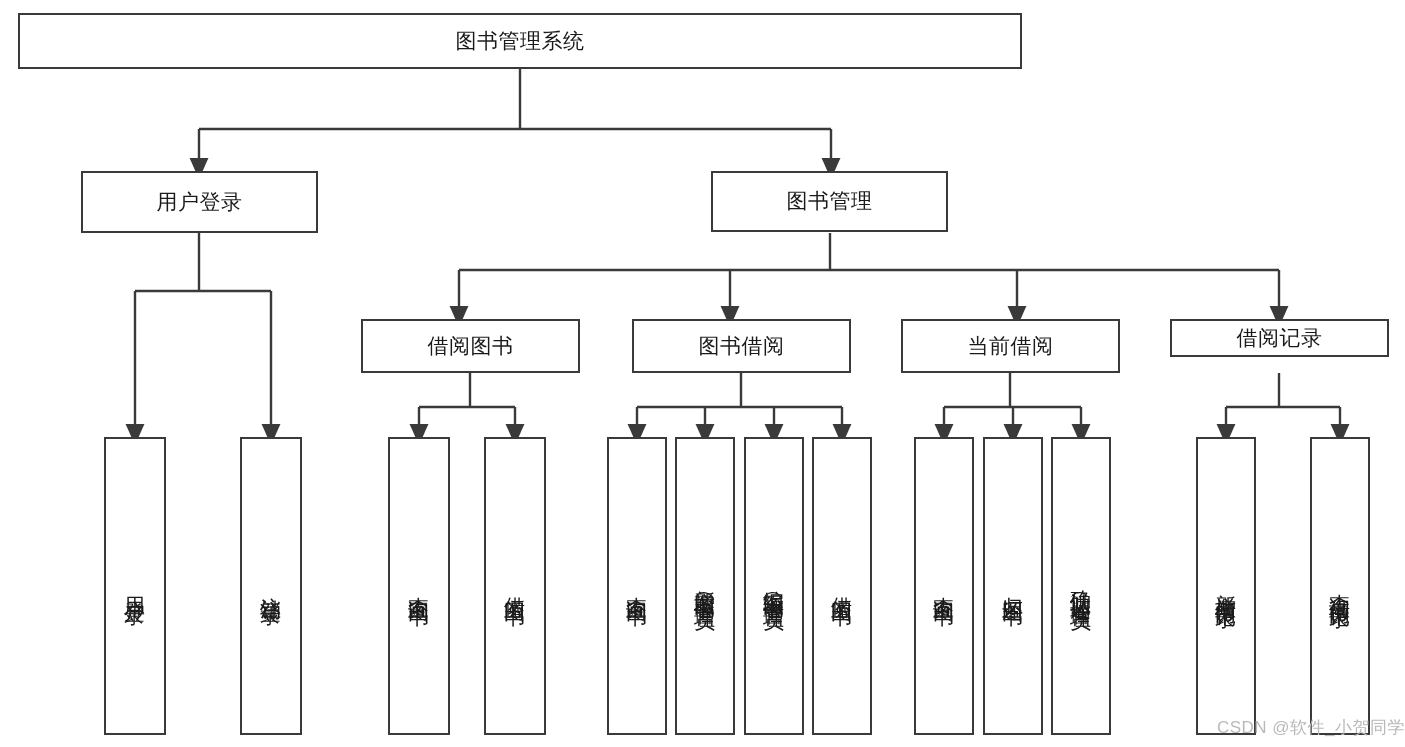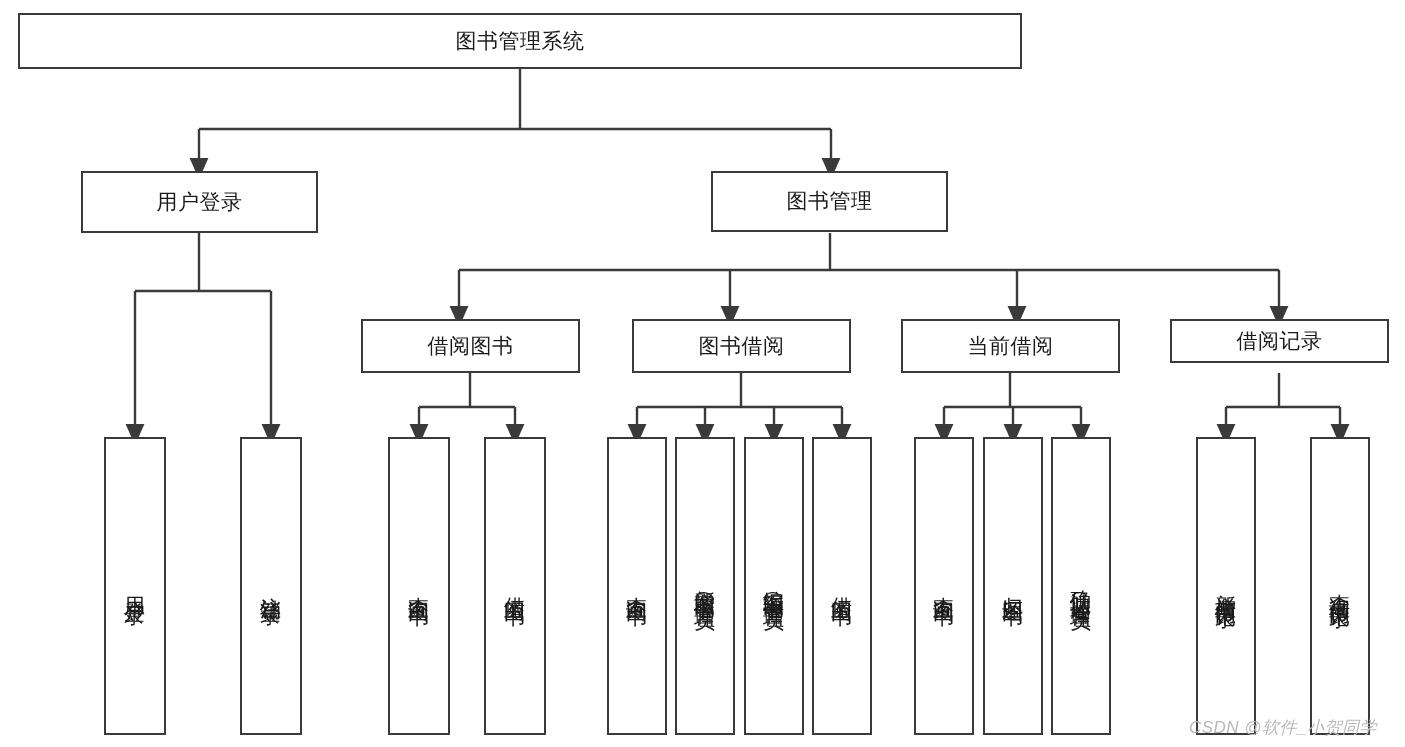--- a/index.html
+++ b/index.html
@@ -52,28 +52,27 @@
   .node.vert .label {
     writing-mode: vertical-rl;
     text-orientation: upright;
     font-size: 21px;
     letter-spacing: 3px;
     line-height: 1;
     white-space: nowrap;
   }
   #watermark {
     position: absolute;
-    right: 28px;
+    right: 0;
     bottom: 8px;
     font-size: 17px;
     color: #b9b9b9;
     z-index: 5;
     white-space: nowrap;
     letter-spacing: 0.5px;
-    font-style: italic;
   }
 </style>
 </head>
 <body>
 
 <div id="canvas">
 
   <svg id="edges" viewBox="0 0 1405 747" xmlns="http://www.w3.org/2000/svg">
     <defs>
       <marker id="arrow" markerWidth="10" markerHeight="10" refX="1" refY="4" orient="auto" markerUnits="strokeWidth">
@@ -137,21 +136,21 @@
 
   <div class="node horiz" style="left: 361px; top: 319px; width: 219px; height: 54px;">
     <span class="label">借阅图书</span>
   </div>
   <div class="node horiz" style="left: 632px; top: 319px; width: 219px; height: 54px;">
     <span class="label">图书借阅</span>
   </div>
   <div class="node horiz" style="left: 856px; top: 319px; width: 219px; height: 54px; margin-left: 45px;">
     <span class="label">当前借阅</span>
   </div>
-  <div class="node horiz" style="left: 1170px; top: 319px; width: 219px; height: 44px;">
+  <div class="node horiz" style="left: 1170px; top: 319px; width: 219px; height: 38px;">
     <span class="label">借阅记录</span>
   </div>
 
   <div class="node vert" style="left: 104px; top: 437px; width: 62px; height: 298px;">
     <span class="label">用户登录</span>
   </div>
   <div class="node vert" style="left: 240px; top: 437px; width: 62px; height: 298px;">
     <span class="label">注销登录</span>
   </div>
   <div class="node vert" style="left: 388px; top: 437px; width: 62px; height: 298px;">

